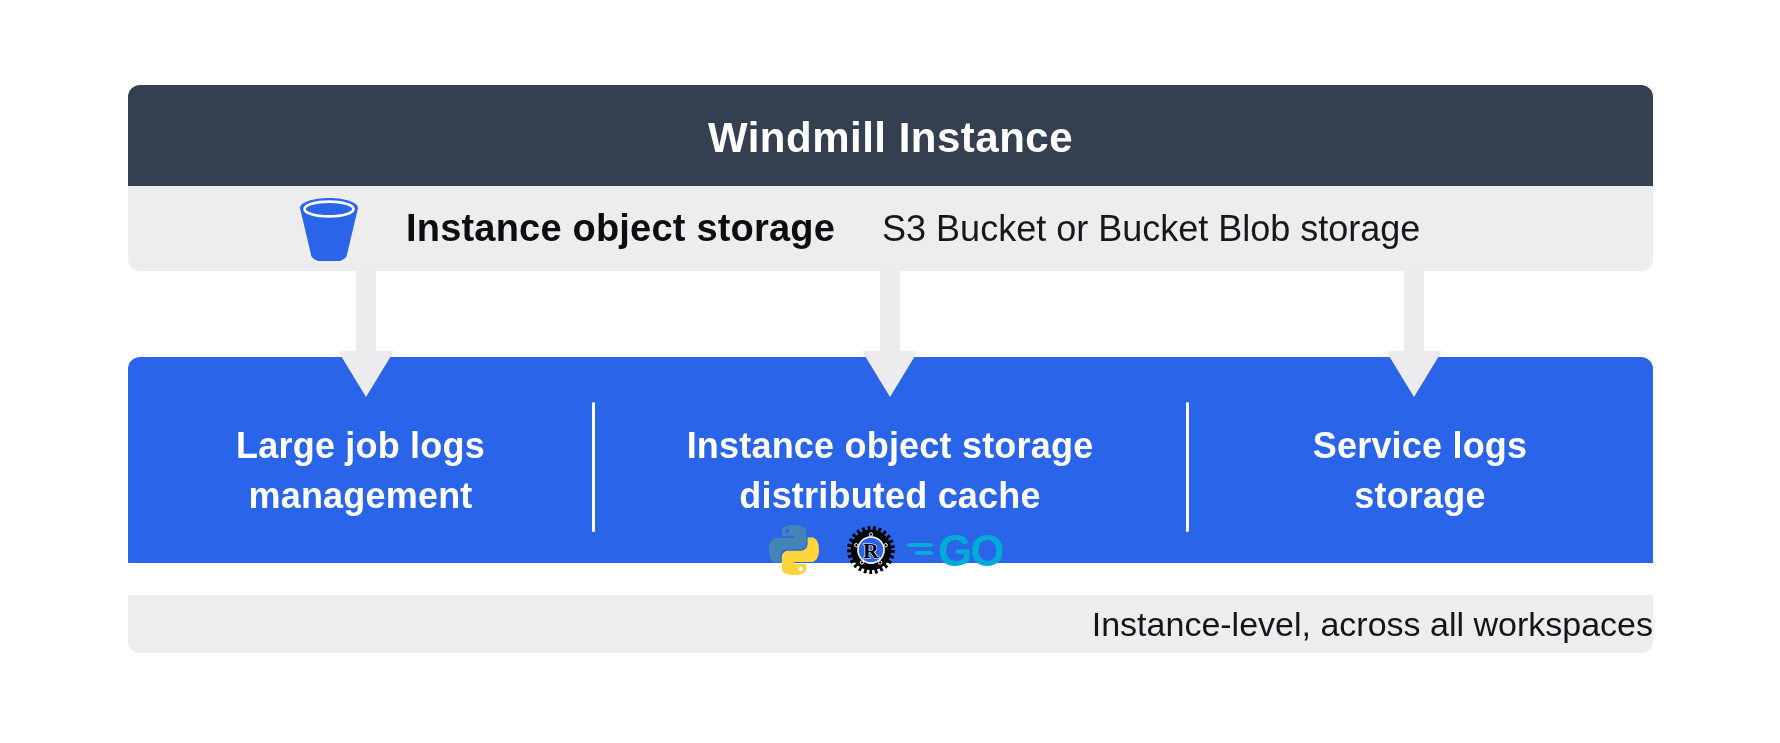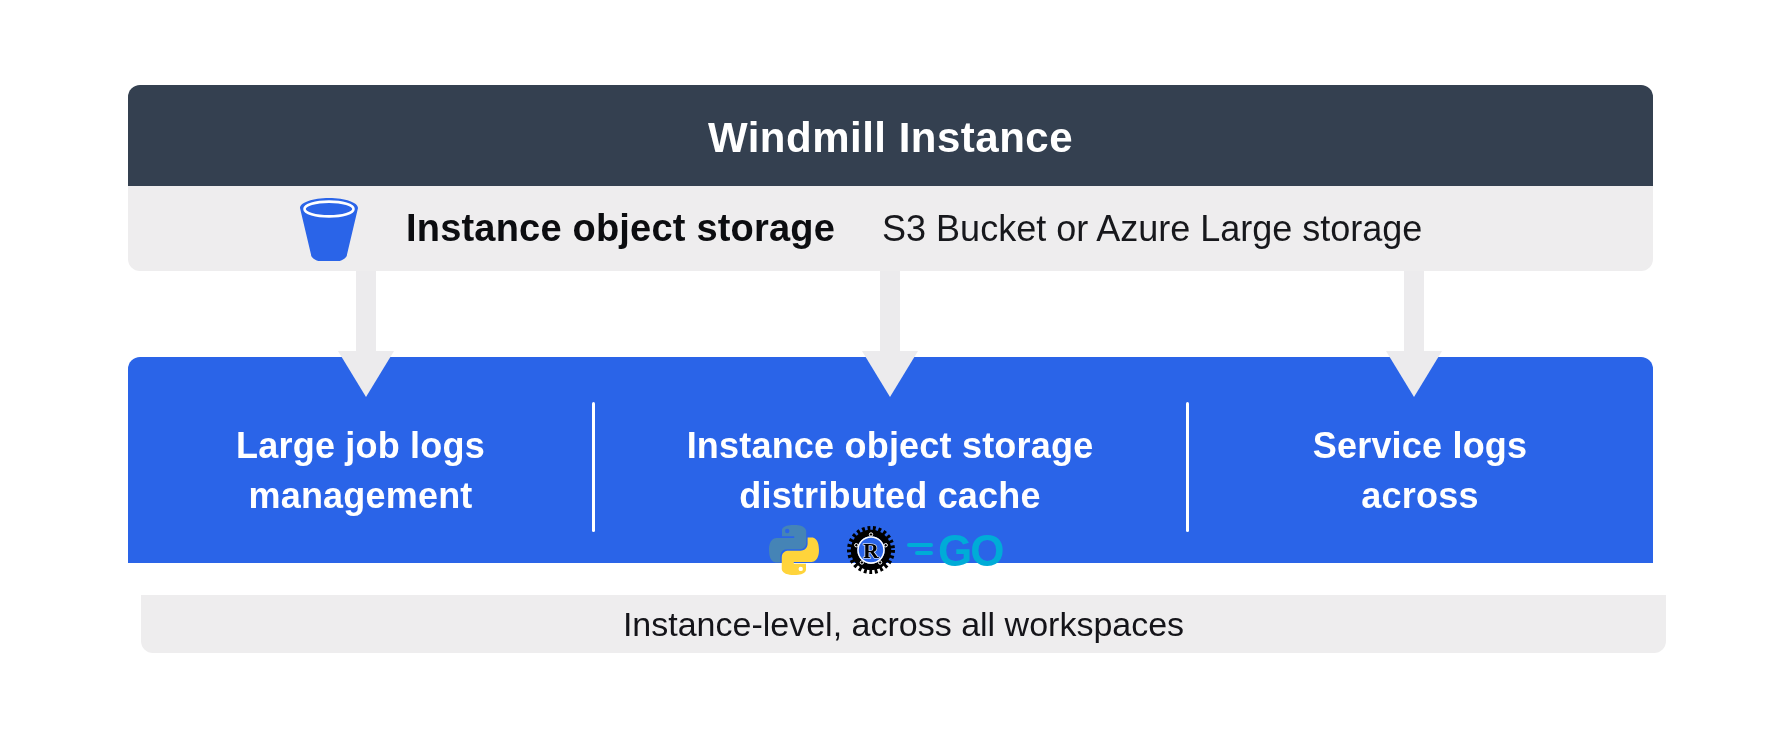--- a/index.html
+++ b/index.html
@@ -107,21 +107,21 @@
   .python-logo { width: 50px; height: 50px; }
   .rust-logo { width: 48px; height: 48px; margin-left: 28px; }
   .go-logo { width: 106px; height: 46px; margin-left: 10px; }
   
   .footer-bar {
     position: absolute;
     left: 128px; top: 595px;
     width: 1525px; height: 58px;
     background: #EEEDEE;
     border-radius: 0 0 12px 12px;
-    display: flex; align-items: center; justify-content: center; margin-left: 13px;
+    display: flex; align-items: center; justify-content: flex-end;
   }
   .footer-label {
     font-size: 34px;
     font-weight: 400;
     color: #141419;
   }
 </style>
 </head>
 <body>
 
@@ -130,21 +130,21 @@
   <div class="header">
     <span class="header-title">Windmill Instance</span>
   </div>
 
   <div class="storage-row">
     <svg class="bucket" viewBox="0 0 62 64" aria-hidden="true">
       <path d="M31 1 C14.9 1 2 5.5 2 11 L13 57.5 C13 62 21 65.5 31 65.5 C41 65.5 49 62 49 57.5 L60 11 C60 5.5 47.1 1 31 1 Z" fill="#2A64E8"></path>
       <ellipse cx="31" cy="12" rx="24.5" ry="7.4" fill="none" stroke="#ffffff" stroke-width="2.6"></ellipse>
     </svg>
     <span class="storage-title">Instance object storage</span>
-    <span class="storage-subtitle">S3 Bucket or Azure Large storage</span>
+    <span class="storage-subtitle">S3 Bucket or Bucket Blob storage</span>
   </div>
 
   <svg class="arrow arrow-1" viewBox="0 0 60 127" aria-hidden="true">
     <rect x="20" y="0" width="20" height="84" fill="#ECEBED"></rect>
     <polygon points="2,80 58,80 30,126" fill="#ECEBED"></polygon>
   </svg>
   <svg class="arrow arrow-2" viewBox="0 0 60 127" aria-hidden="true">
     <rect x="20" y="0" width="20" height="84" fill="#ECEBED"></rect>
     <polygon points="2,80 58,80 30,126" fill="#ECEBED"></polygon>
   </svg>
@@ -190,21 +190,21 @@
           <text x="33" y="39" font-family="Liberation Sans, sans-serif" font-size="44" font-weight="bold" letter-spacing="-2" fill="#00ACD7">GO</text>
         </svg>
 
       </div>
     </div>
 
     <div class="divider divider-2"></div>
 
     <div class="section section-3">
       <div class="section-label">Service logs
-across</div>
+storage</div>
     </div>
 
   </div>
 
   <div class="footer-bar">
     <span class="footer-label">Instance-level, across all workspaces</span>
   </div>
 
 </div>
 

